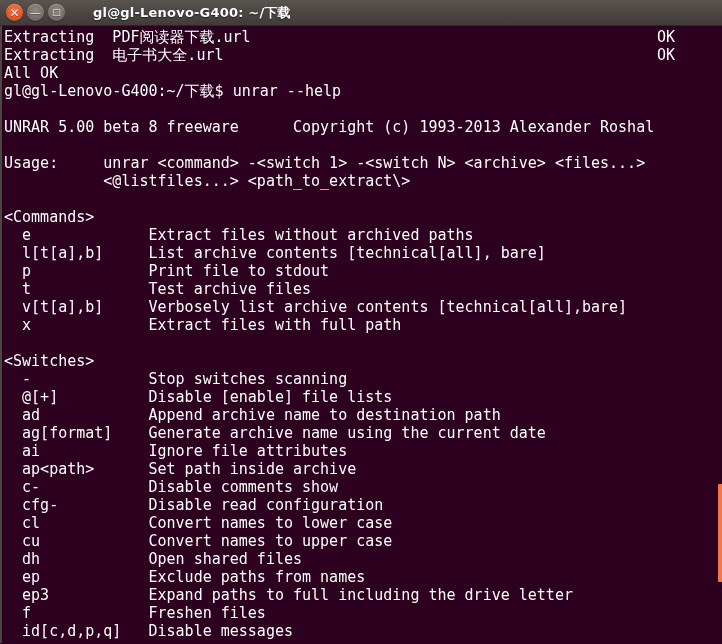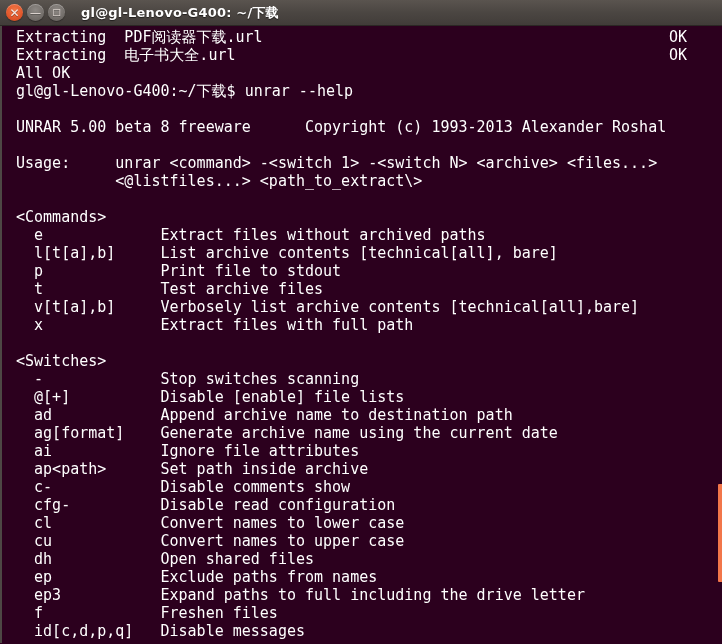--- a/index.html
+++ b/index.html
@@ -58,42 +58,42 @@
     font-family: "DejaVu Sans", sans-serif;
     font-size: 11px;
     line-height: 1;
     color: #f3e9e4;
     text-shadow: 0 1px 0 rgba(0,0,0,0.35);
   }
   .wbtn-close .glyph { font-size: 12px; }
   .wbtn-max .glyph  { font-size: 9px; }
 
   #title-text {
-    margin-left: 12px;
+    margin-left: 24px;
     color: #ffffff;
     font-family: "DejaVu Sans", "Liberation Sans", sans-serif;
     font-size: 13px;
     font-weight: bold;
     letter-spacing: 0.2px;
     text-shadow: 0 1px 1px rgba(0,0,0,0.55);
     white-space: nowrap;
   }
 
   
   #terminal {
     position: relative;
     width: 722px;
     height: 617px;
     background: #2c001e;
     overflow: hidden;
     border-left: 2px solid #4d4744;
   }
   #screen {
     position: absolute;
-    left: 12px;
+    left: 0;
     top: 2px;
     padding-left: 2px;
     font-family: "DejaVu Sans Mono", "Liberation Mono", monospace;
     font-size: 15px;
     line-height: 18px;
     color: #ffffff;
     white-space: pre;
     letter-spacing: 0px;
     -webkit-font-smoothing: none;
   }

